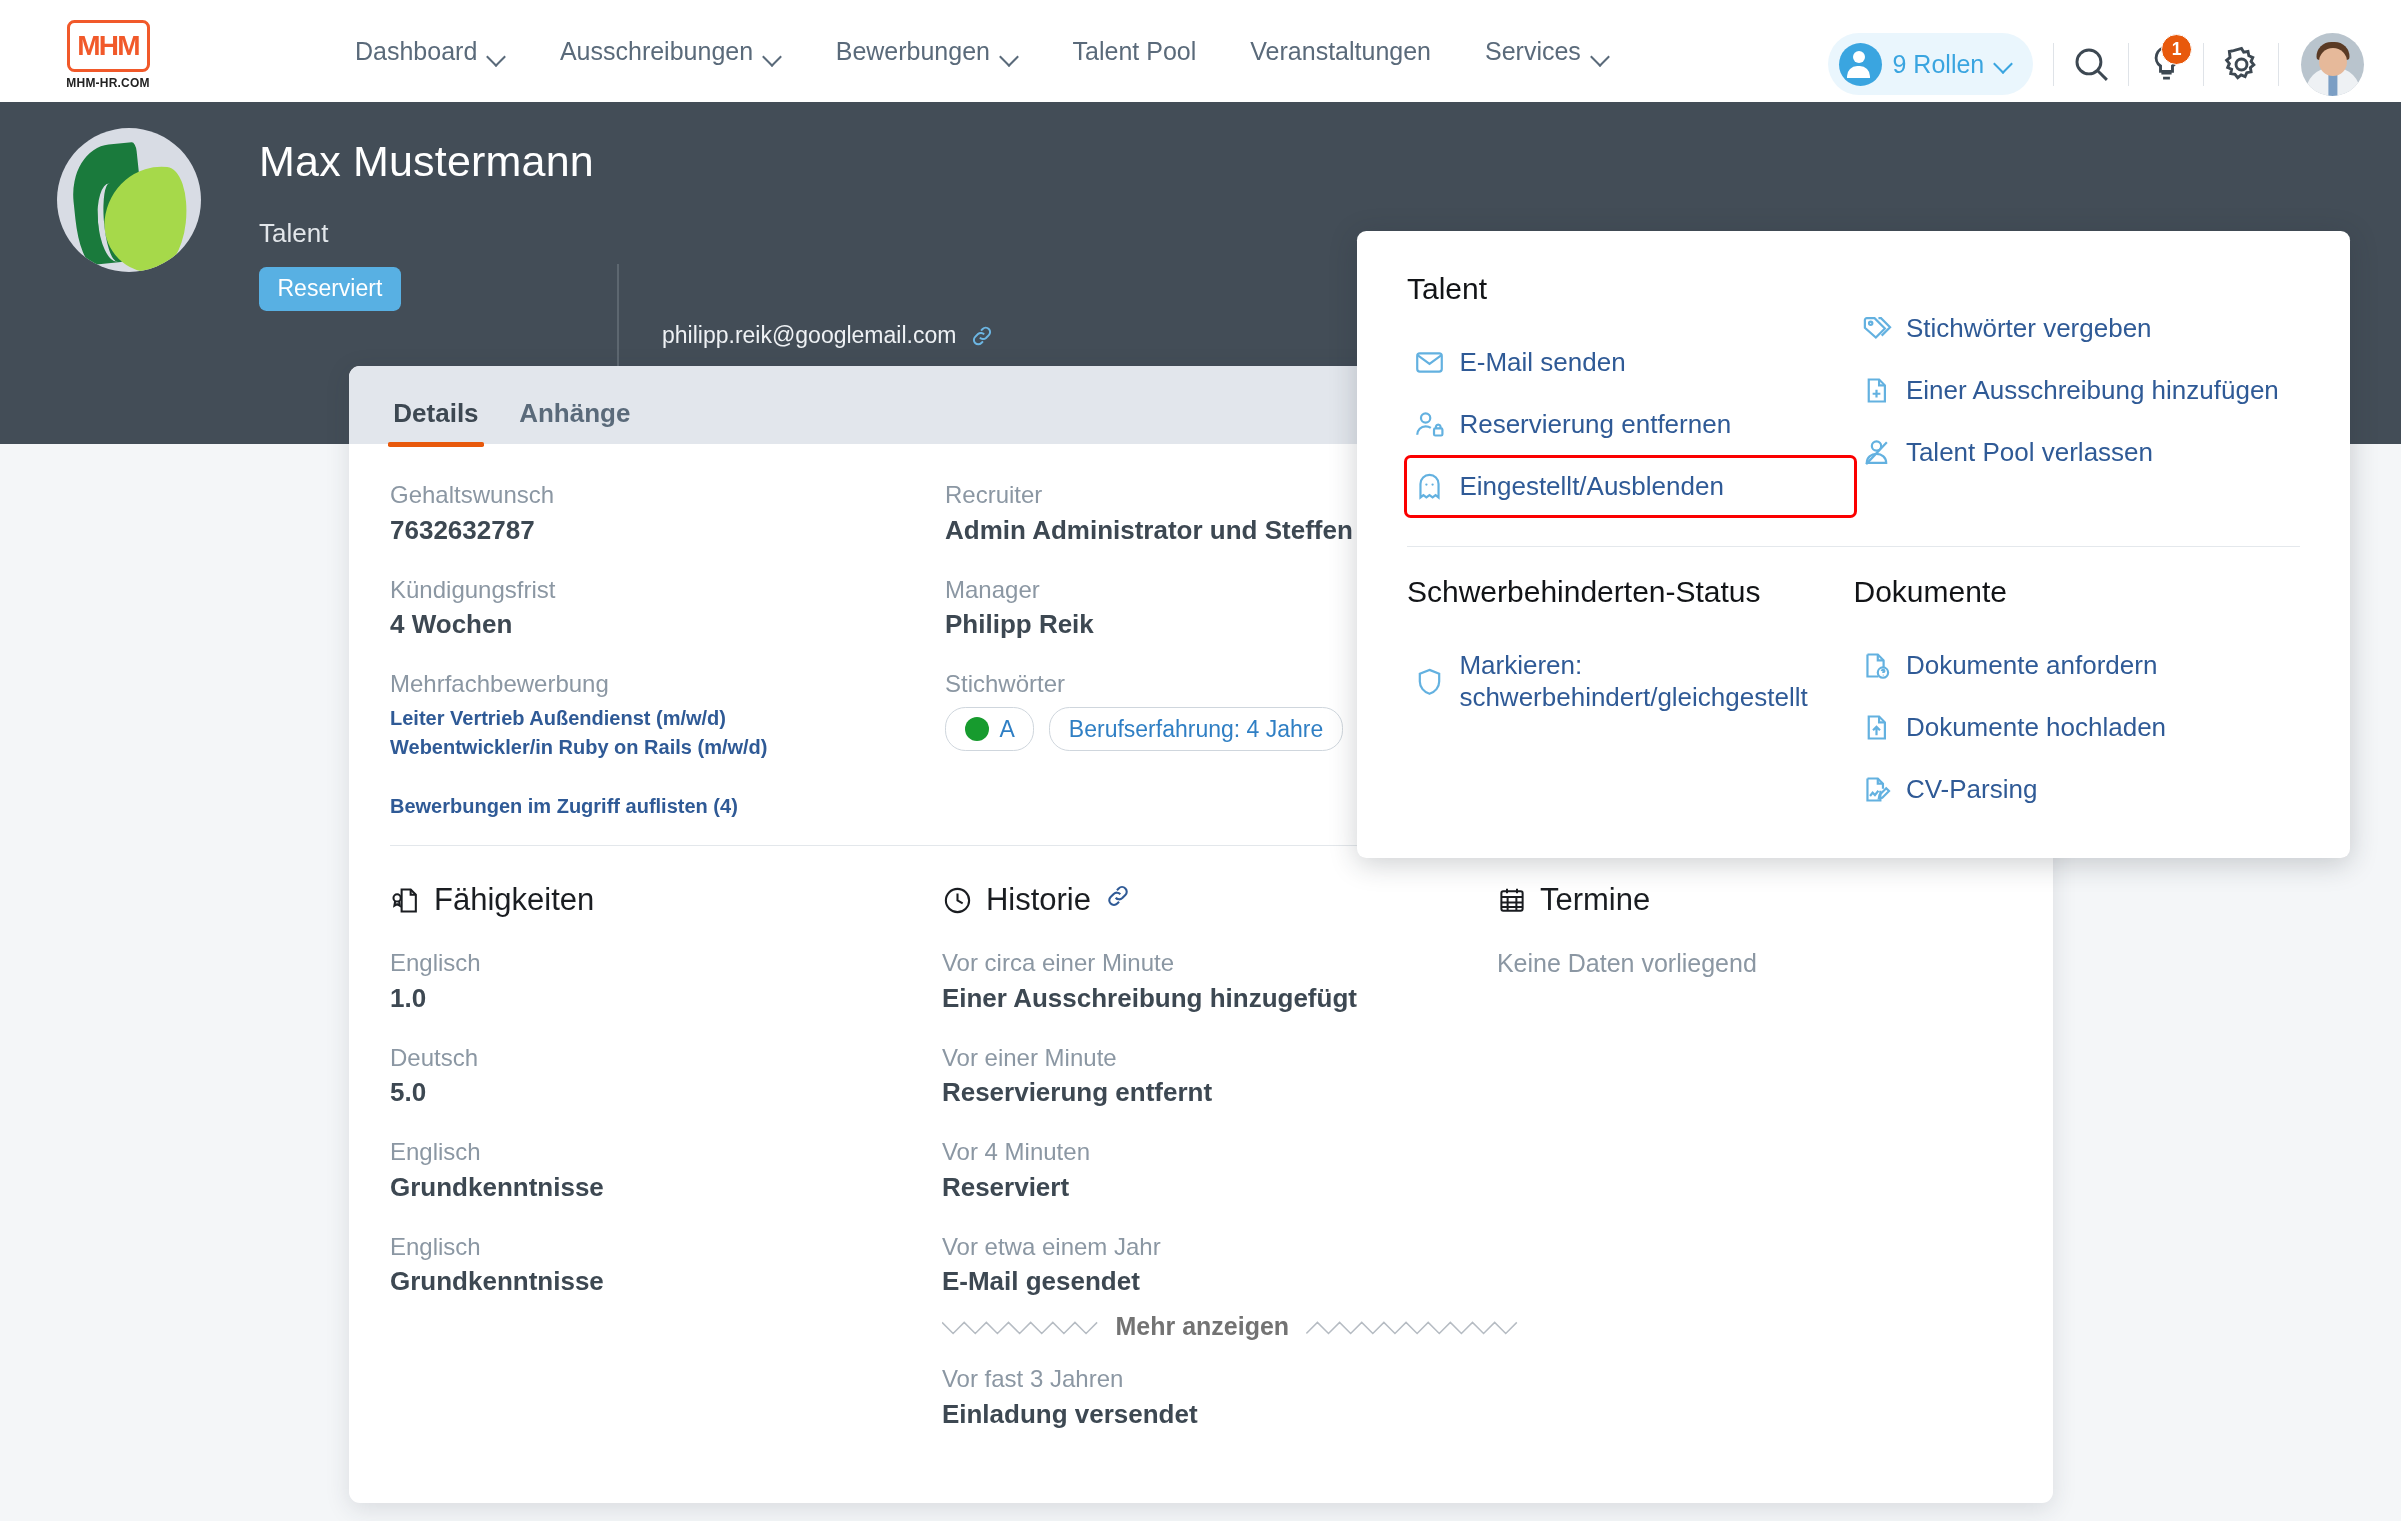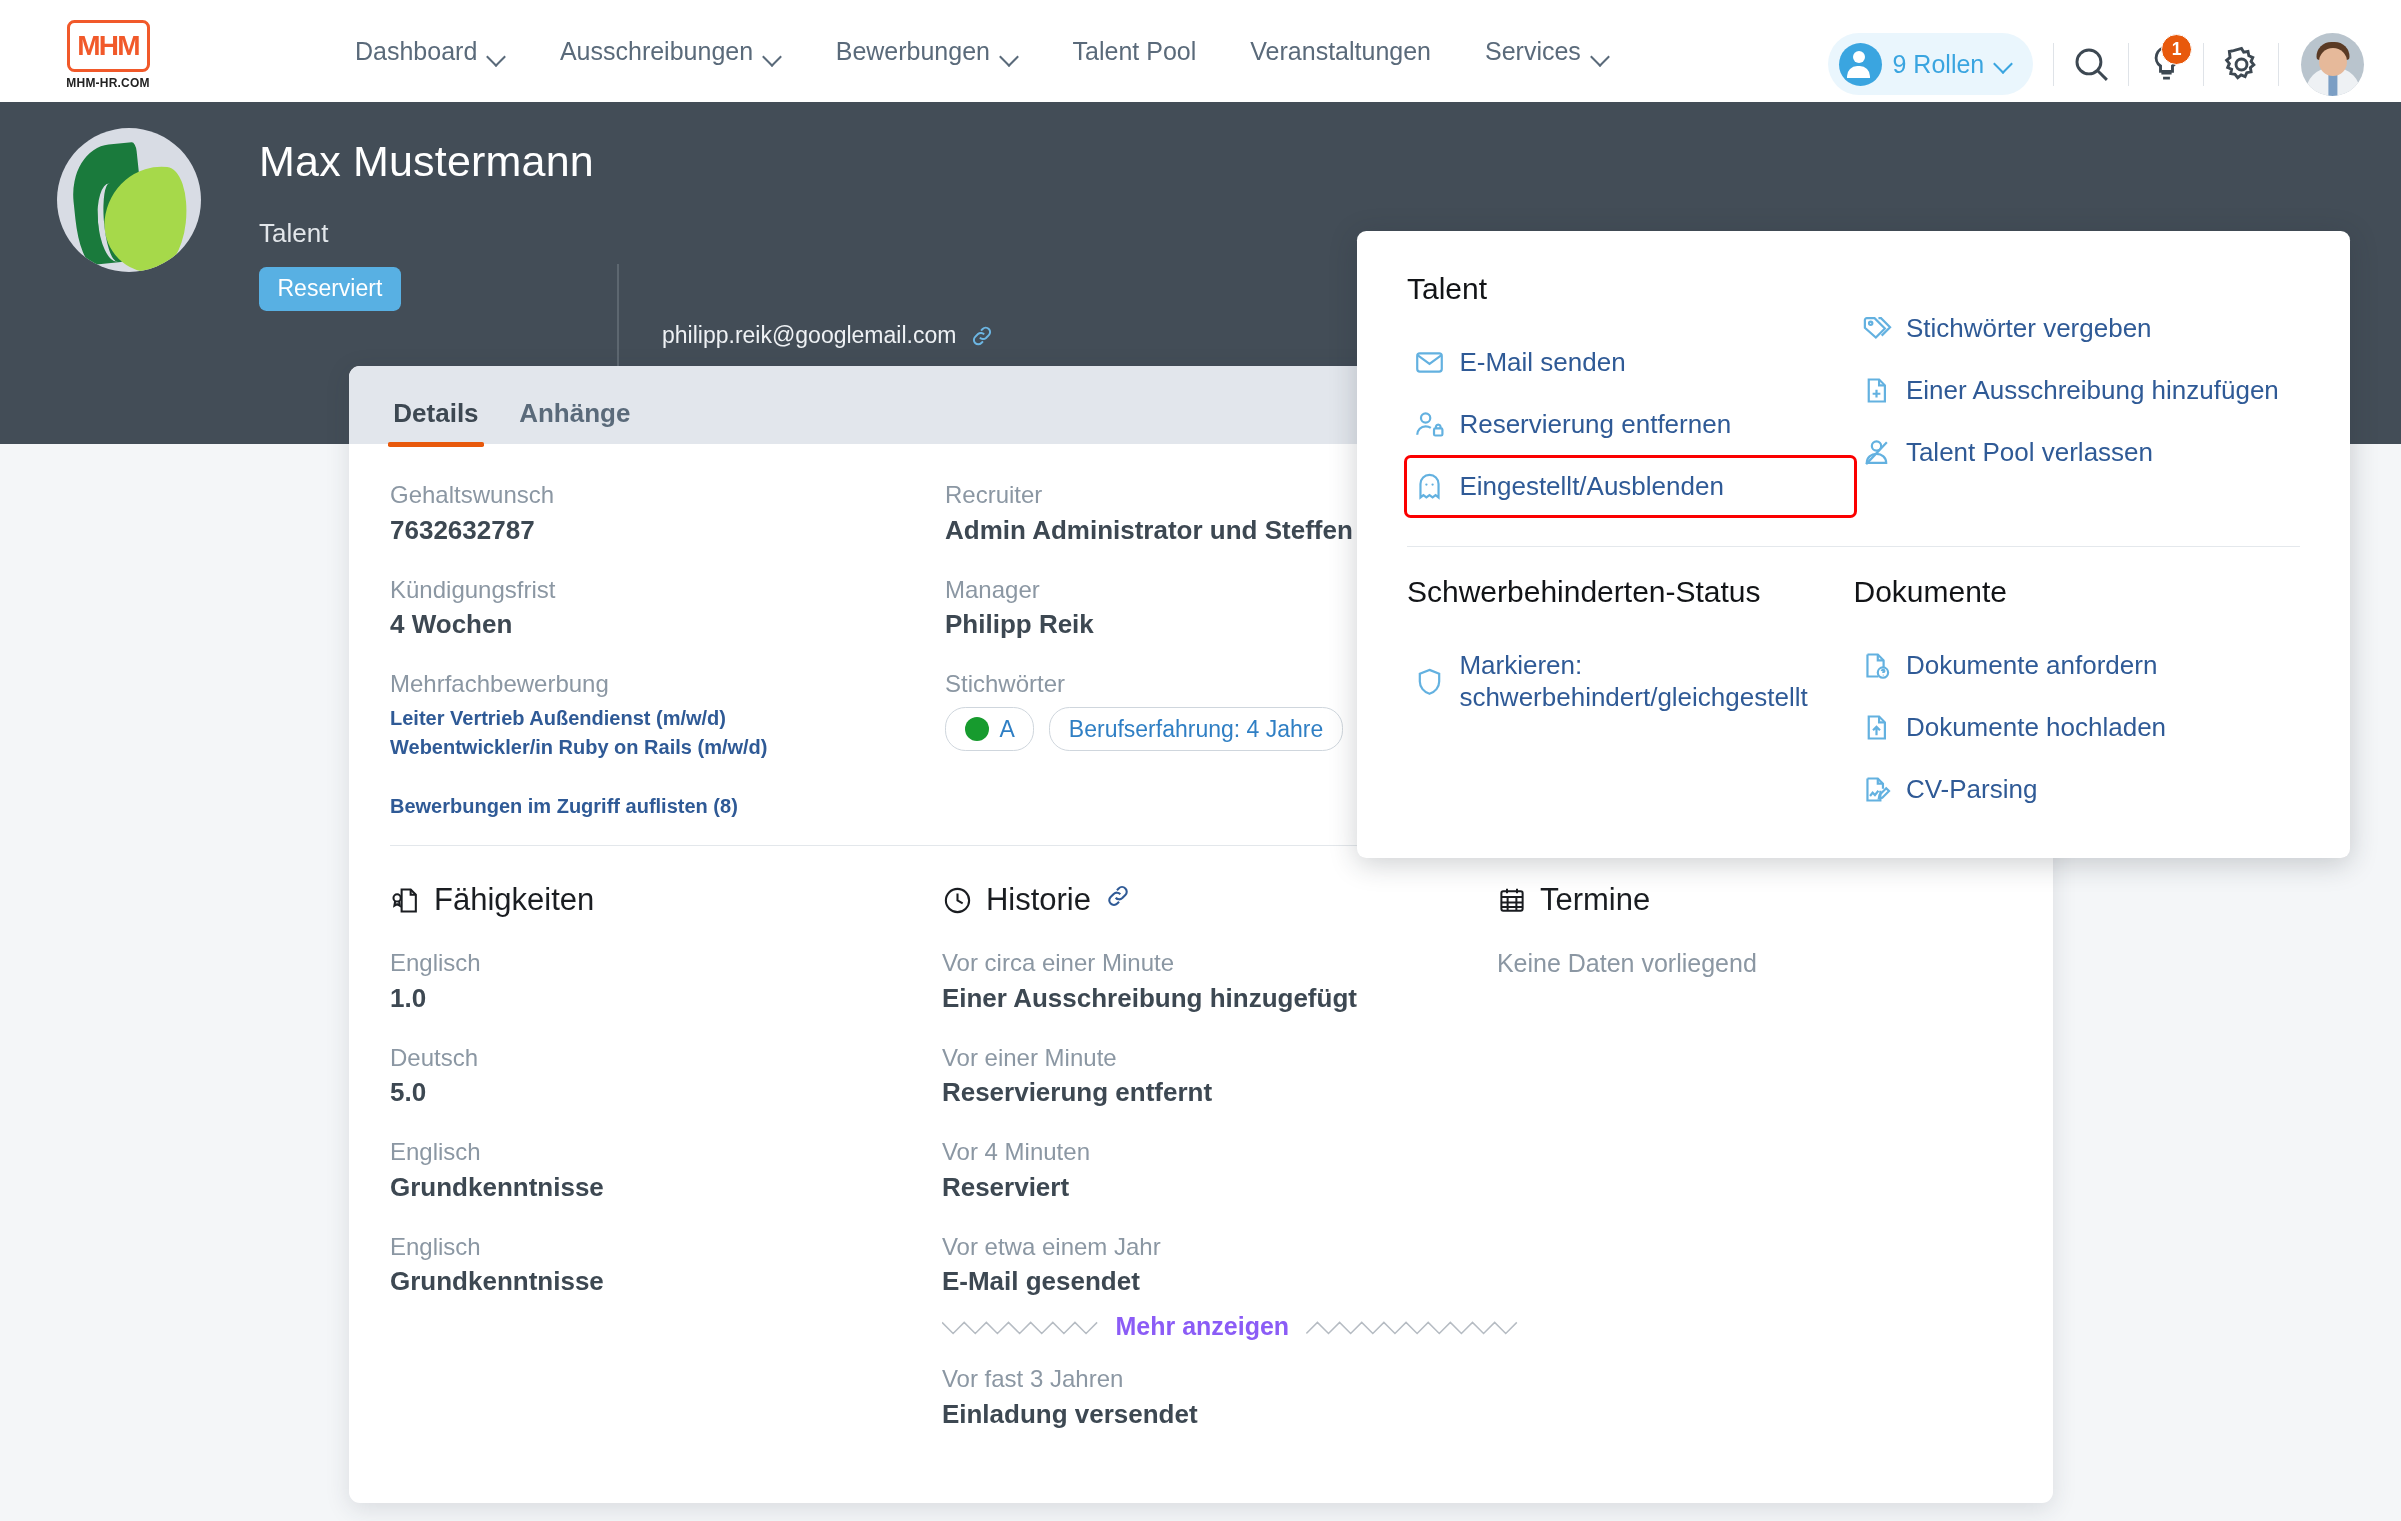--- a/index.html
+++ b/index.html
@@ -227,21 +227,21 @@
   .sec-title {
     display: flex; align-items: center; gap: 13px;
     font-size: 31px; color: #1a1d21; margin-bottom: 31px;
   }
   .sec-empty { font-size: 25px; color: #8b97a3; }
 
   .showmore-row {
     display: flex; align-items: center; gap: 16.6px; margin: 9.2px 0 24px 0;
   }
   .zig { flex: none; }
-  .showmore-link { font-size: 25px; color: #8b5cf6; font-weight: 600; cursor: pointer; white-space: nowrap; }
+  .showmore-link { font-size: 25px; color: #737373; font-weight: 600; cursor: pointer; white-space: nowrap; }
 
   
   .dropdown {
     position: absolute; left: 1357px; top: 231px;
     width: 993px; height: 627px;
     background: #fff; border-radius: 9.2px;
     box-shadow: 0 5.5px 28px rgba(30,40,50,.22);
     padding: 41px 50px;
     z-index: 50;
   }
@@ -414,21 +414,21 @@
         </div>
         <div class="fld">
           <div class="fld-label">Kündigungsfrist</div>
           <div class="fld-value">4 Wochen</div>
         </div>
         <div class="fld">
           <div class="fld-label">Mehrfachbewerbung</div>
           <div class="fld-link">Leiter Vertrieb Außendienst (m/w/d)</div>
           <div class="fld-link">Webentwickler/in Ruby on Rails (m/w/d)</div>
         </div>
-        <div class="fld-link">Bewerbungen im Zugriff auflisten (8)</div>
+        <div class="fld-link">Bewerbungen im Zugriff auflisten (4)</div>
       </div>
 
       <div class="col-2">
         <div class="fld">
           <div class="fld-label">Recruiter</div>
           <div class="fld-value">Admin Administrator und Steffen Michel</div>
         </div>
         <div class="fld">
           <div class="fld-label">Manager</div>
           <div class="fld-value">Philipp Reik</div>

